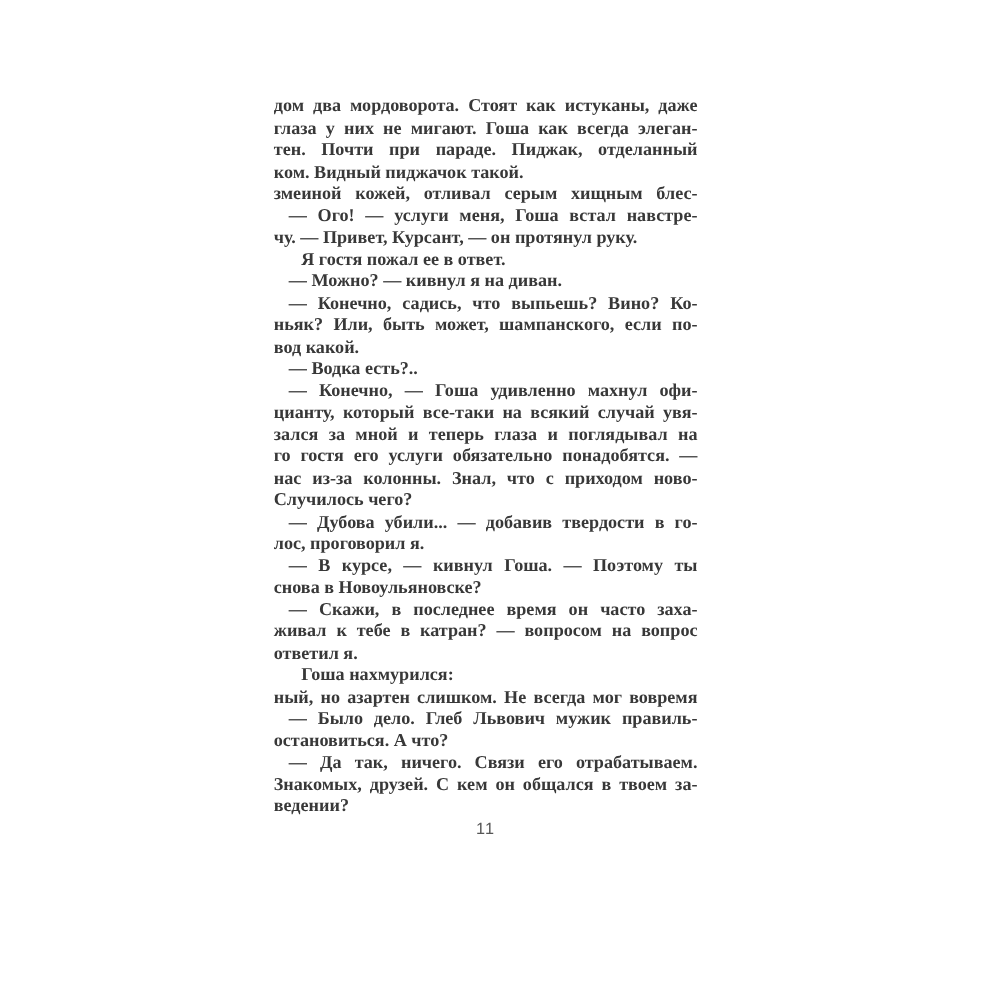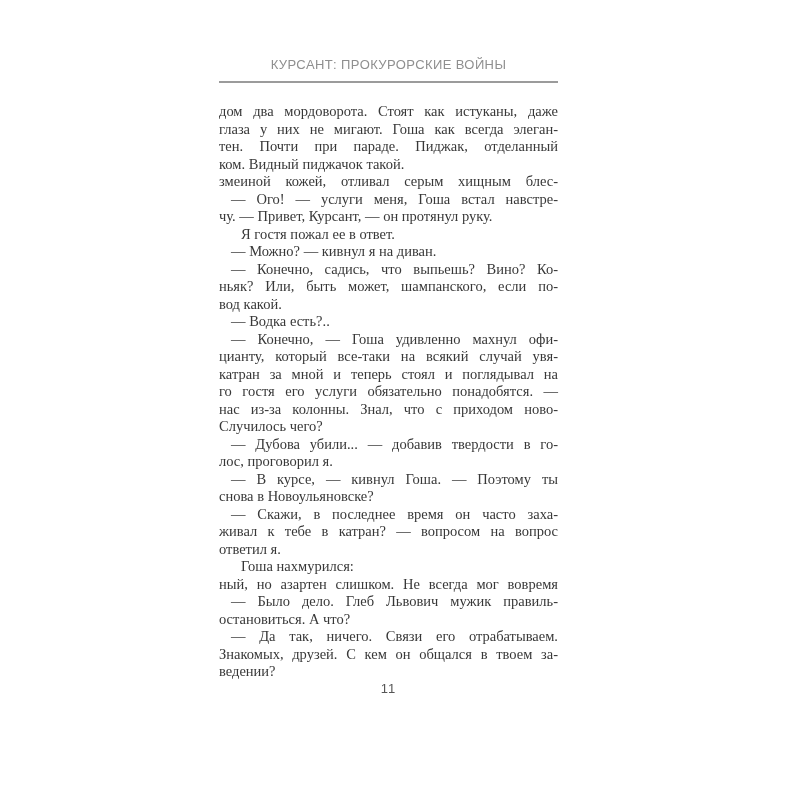--- a/index.html
+++ b/index.html
@@ -33,20 +33,21 @@
   .head-rule {
     height: 0;
     border-bottom: 2px solid #9b9b9b;
     margin-top: 8px;
   }
   .body-text {
     margin-top: 20px;
     font-size: 14.5px;
     line-height: 17.5px;
     color: #383838;
+    font-weight: bold;
   }
   .line {
     text-align: justify;
     text-align-last: justify;
   }
   .line.para-end {
     text-align-last: left;
   }
   .line.indent {
     padding-left: 22px;
@@ -60,41 +61,37 @@
     font-size: 13px;
     letter-spacing: 1px;
     color: #565656;
   }
 </style>
 </head>
 <body>
 
 <div class="page">
   <div class="text-column">
-    <header>
-      <div class="running-head">КУРСАНТ: ПРОКУРОРСКИЕ ВОЙНЫ</div>
-      <div class="head-rule"></div>
-    </header>
     <main class="body-text" id="body-text">
         <div class="line">дом два мордоворота. Стоят как истуканы, даже</div>
         <div class="line">глаза у них не мигают. Гоша как всегда элеган-</div>
         <div class="line">тен. Почти при параде. Пиджак, отделанный</div>
         <div class="line para-end">ком. Видный пиджачок такой.</div>
         <div class="line">змеиной кожей, отливал серым хищным блес-</div>
         <div class="line indent-dash">— Ого! — услуги меня, Гоша встал навстре-</div>
         <div class="line para-end">чу. — Привет, Курсант, — он протянул руку.</div>
         <div class="line para-end indent">Я гостя пожал ее в ответ.</div>
         <div class="line para-end indent-dash">— Можно? — кивнул я на диван.</div>
         <div class="line indent-dash">— Конечно, садись, что выпьешь? Вино? Ко-</div>
         <div class="line">ньяк? Или, быть может, шампанского, если по-</div>
         <div class="line para-end">вод какой.</div>
         <div class="line para-end indent-dash">— Водка есть?..</div>
         <div class="line indent-dash">— Конечно, — Гоша удивленно махнул офи-</div>
         <div class="line">цианту, который все-таки на всякий случай увя-</div>
-        <div class="line">катран за мной и теперь стоял и поглядывал на</div>
+        <div class="line">зался за мной и теперь глаза и поглядывал на</div>
         <div class="line">го гостя его услуги обязательно понадобятся. —</div>
         <div class="line">нас из-за колонны. Знал, что с приходом ново-</div>
         <div class="line para-end">Случилось чего?</div>
         <div class="line indent-dash">— Дубова убили... — добавив твердости в го-</div>
         <div class="line para-end">лос, проговорил я.</div>
         <div class="line indent-dash">— В курсе, — кивнул Гоша. — Поэтому ты</div>
         <div class="line para-end">снова в Новоульяновске?</div>
         <div class="line indent-dash">— Скажи, в последнее время он часто заха-</div>
         <div class="line">живал к тебе в катран? — вопросом на вопрос</div>
         <div class="line para-end">ответил я.</div>

